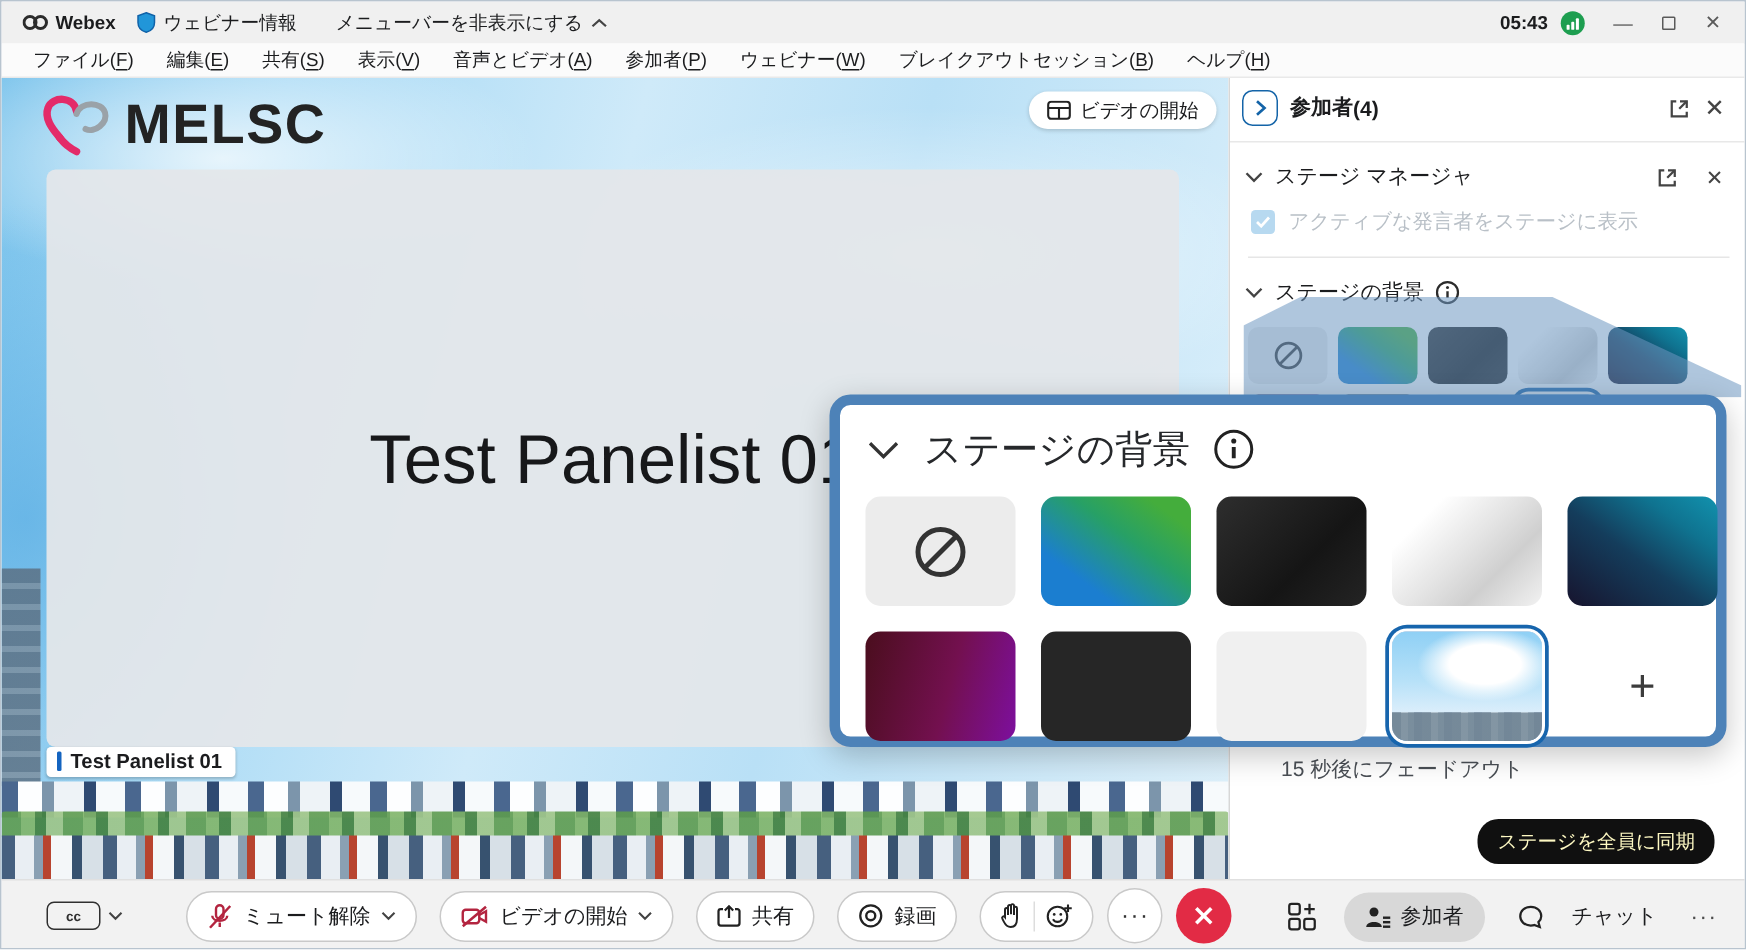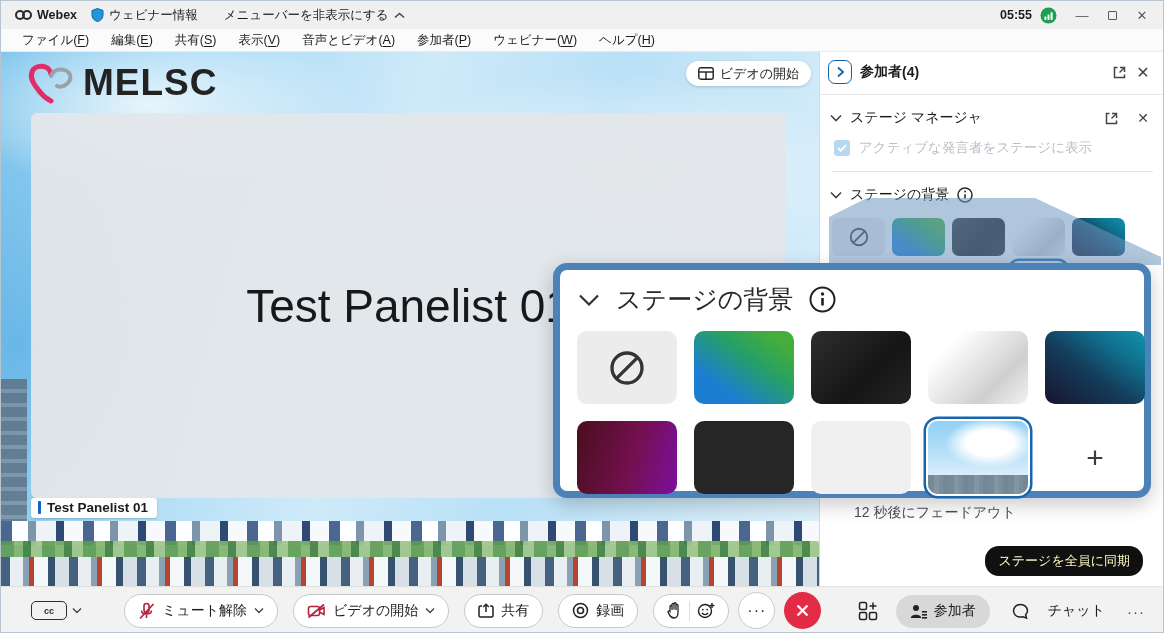--- a/index.html
+++ b/index.html
@@ -115,21 +115,21 @@
         </svg>
       <span>ウェビナー情報</span>
     </span>
     <span class="tb-item">
       <span>メニューバーを非表示にする</span>
       <svg width="11" height="7" viewBox="0 0 11 7">
           <polyline points="1,5.5 5.5,1.5 10,5.5" fill="none" stroke="#444" stroke-width="1.5"></polyline>
         </svg>
     </span>
     <span class="tb-spacer"></span>
-    <span class="tb-time">05:55</span>
+    <span class="tb-time">05:43</span>
     <svg width="17" height="17" viewBox="0 0 17 17" style="margin-right:10px">
       <circle cx="8.5" cy="8.5" r="8" fill="#1d9e50"></circle>
       <rect x="4.4" y="9.5" width="2" height="3.4" fill="#fff" rx="0.6"></rect>
       <rect x="7.5" y="7.5" width="2" height="5.4" fill="#fff" rx="0.6"></rect>
       <rect x="10.6" y="5.2" width="2" height="7.7" fill="#fff" rx="0.6"></rect>
     </svg>
     <span class="win-btn">—</span>
     <span class="win-btn">
         <span class="max-glyph"></span>
       </span>
@@ -137,20 +137,21 @@
   </div>
 
   <div class="menubar">
       <div class="menu-item">ファイル(<u>F</u>)</div>
       <div class="menu-item">編集(<u>E</u>)</div>
       <div class="menu-item">共有(<u>S</u>)</div>
       <div class="menu-item">表示(<u>V</u>)</div>
       <div class="menu-item">音声とビデオ(<u>A</u>)</div>
       <div class="menu-item">参加者(<u>P</u>)</div>
       <div class="menu-item">ウェビナー(<u>W</u>)</div>
+      <div class="menu-item">ブレイクアウトセッション(<u>B</u>)</div>
       <div class="menu-item">ヘルプ(<u>H</u>)</div>
     </div>
 
   <div class="stage">
     <div class="left-building"></div>
     <div class="city-band">
       <div class="city-skyline"></div>
       <div class="city-trees"></div>
       <div class="city-town"></div>
     </div>
@@ -251,21 +252,21 @@
         <div class="swatch sm" style="background: linear-gradient(to right top, rgb(23, 20, 46), rgb(20, 61, 92) 45%, rgb(15, 115, 144) 75%, rgb(18, 146, 174));"></div>
         <div class="swatch sm" style="background: linear-gradient(105deg, rgb(74, 14, 29), rgb(115, 16, 79) 55%, rgb(125, 15, 158));"></div>
         <div class="swatch sm" style="background: rgb(38, 38, 38);"></div>
         <div class="swatch sm" style="background: rgb(240, 240, 240);"></div>
         <div class="swatch sm selected city"></div>
         <div class="swatch sm">
           <span class="plus">+</span>
         </div>
       </div>
 
-    <div class="fade-label">12 秒後にフェードアウト</div>
+    <div class="fade-label">15 秒後にフェードアウト</div>
     <div class="sync-btn">ステージを全員に同期</div>
   </div>
 
   <div class="callout"></div>
 
   <div class="popup">
     <div class="popup-header">
       <svg width="22" height="14" viewBox="0 0 22 14">
           <polyline points="2,2.5 11,11.5 20,2.5" fill="none" stroke="#333" stroke-width="2.2"></polyline>
         </svg>

